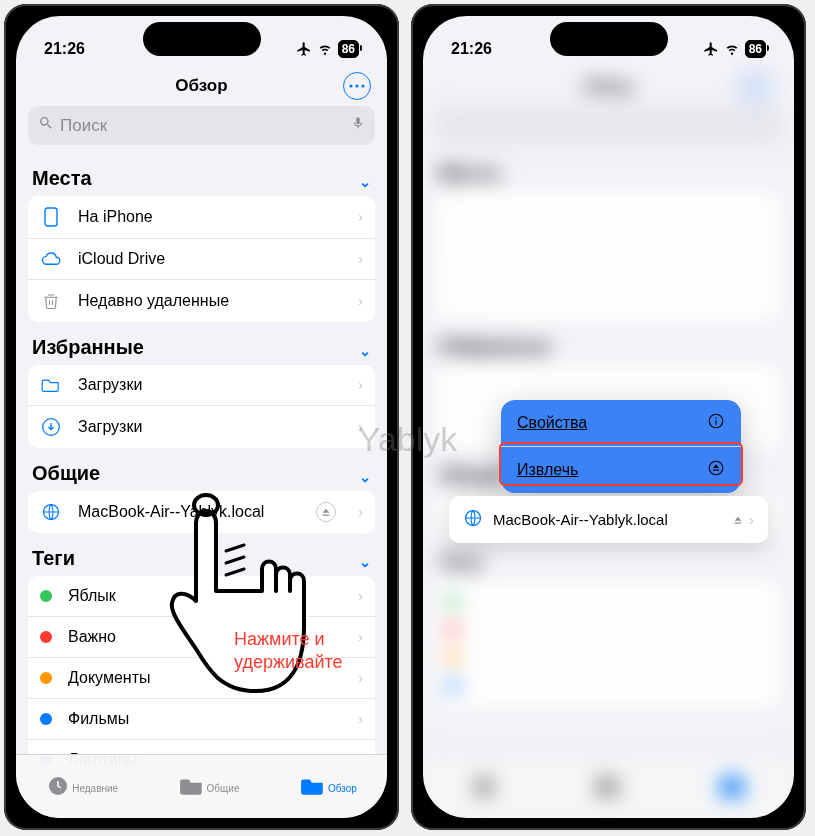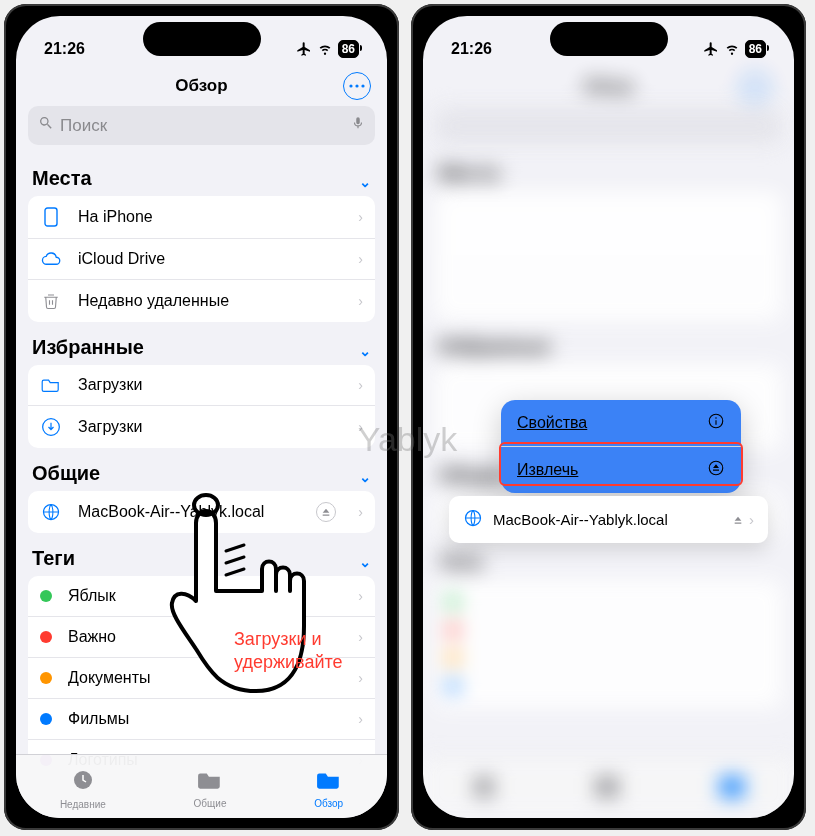--- a/index.html
+++ b/index.html
@@ -66,21 +66,21 @@
     margin-left:auto; width:20px; height:20px; border:1.2px solid #c7c7cc;
     border-radius:50%; display:flex; align-items:center; justify-content:center;
     color:#8e8e93; font-size:10px;
   }
   .tag-dot { width:12px; height:12px; border-radius:50%; }
   .tabbar {
     position: absolute; bottom: 0; left: 0; right: 0; height: 64px;
     background: rgba(247,247,248,.96); border-top: .5px solid #d1d1d6;
     display:flex; justify-content:space-around; align-items:center; padding-top:4px;
   }
-  .tab { display:flex; flex-direction:column; align-items:center; font-size:10px; color:#8e8e93; gap:2px;}
+  .tab { display:flex; align-items:center; font-size:10px; color:#8e8e93; gap:2px;}
   .tab.active { color:#007aff; }
   .tab .ti { font-size:20px; }
 
   
   .blur-bg { filter: blur(10px); opacity:.9; }
   .popup-layer { position:absolute; inset:0; }
   .context-menu {
     position:absolute; left:78px; top:384px; width:240px;
     background:#3b82f6; border-radius:14px; overflow:hidden;
     box-shadow:0 8px 30px rgba(0,0,0,.2);
@@ -307,21 +307,21 @@
           </g>
           <g stroke="#000" stroke-width="3" stroke-linecap="round">
             <line x1="60" y1="60" x2="78" y2="54"></line>
             <line x1="60" y1="72" x2="78" y2="66"></line>
             <line x1="60" y1="84" x2="78" y2="78"></line>
           </g>
           <ellipse cx="40" cy="14" rx="12" ry="10" fill="none" stroke="#000" stroke-width="4"></ellipse>
         </svg>
       </div>
       <div class="hint-text">
-        <div>Загрузки и</div>
+        <div>Нажмите и</div>
         <div>удерживайте</div>
       </div>
 
     </div>
   </div>
 
   <div class="phone">
     <div class="island"></div>
     <div class="screen">
       <div class="statusbar" style="position:relative; z-index:30;">

